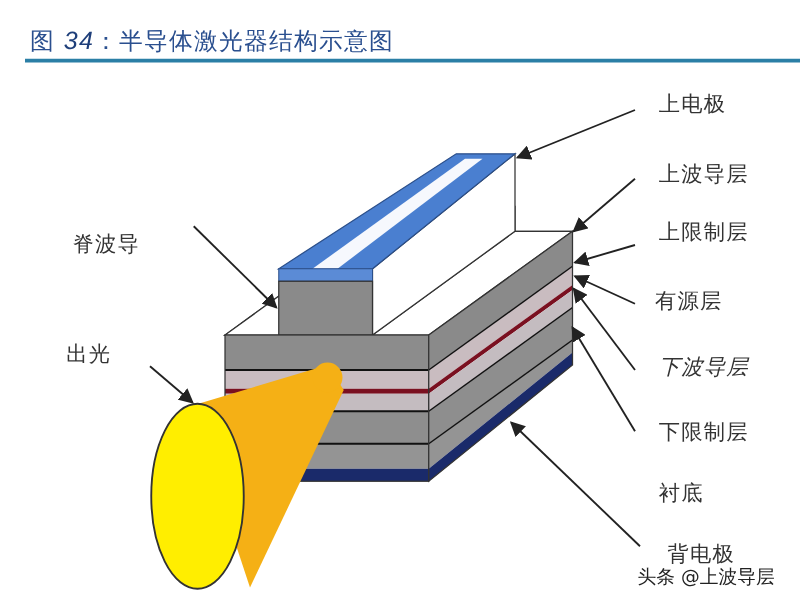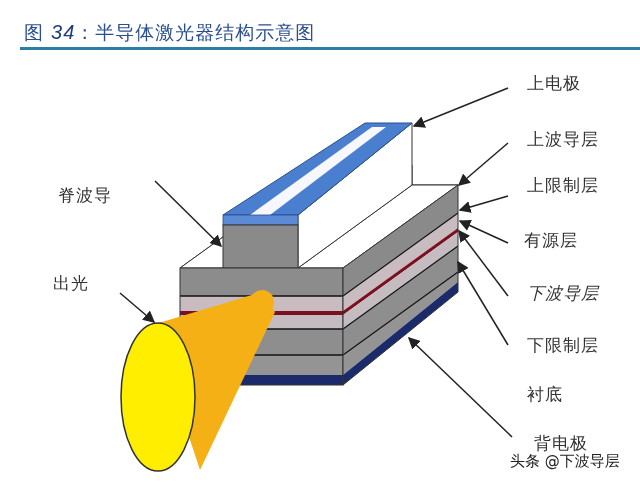--- a/index.html
+++ b/index.html
@@ -98,13 +98,13 @@
 
 <div class="lbl" style="left:527px; top:72px;">上电极</div>
 <div class="lbl" style="left:527px; top:128px;">上波导层</div>
 <div class="lbl" style="left:527px; top:174px;">上限制层</div>
 <div class="lbl" style="left:524px; top:229px;">有源层</div>
 <div class="lbl" style="left:527px; top:282px;font-style:italic;">下波导层</div>
 <div class="lbl" style="left:527px; top:334px;">下限制层</div>
 <div class="lbl" style="left:527px; top:383px;">衬底</div>
 <div class="lbl" style="left:534px; top:432px;">背电极</div>
 
-<div class="watermark">头条 @下波导层</div>
+<div class="watermark">头条 @上波导层</div>
 
 </body></html>

